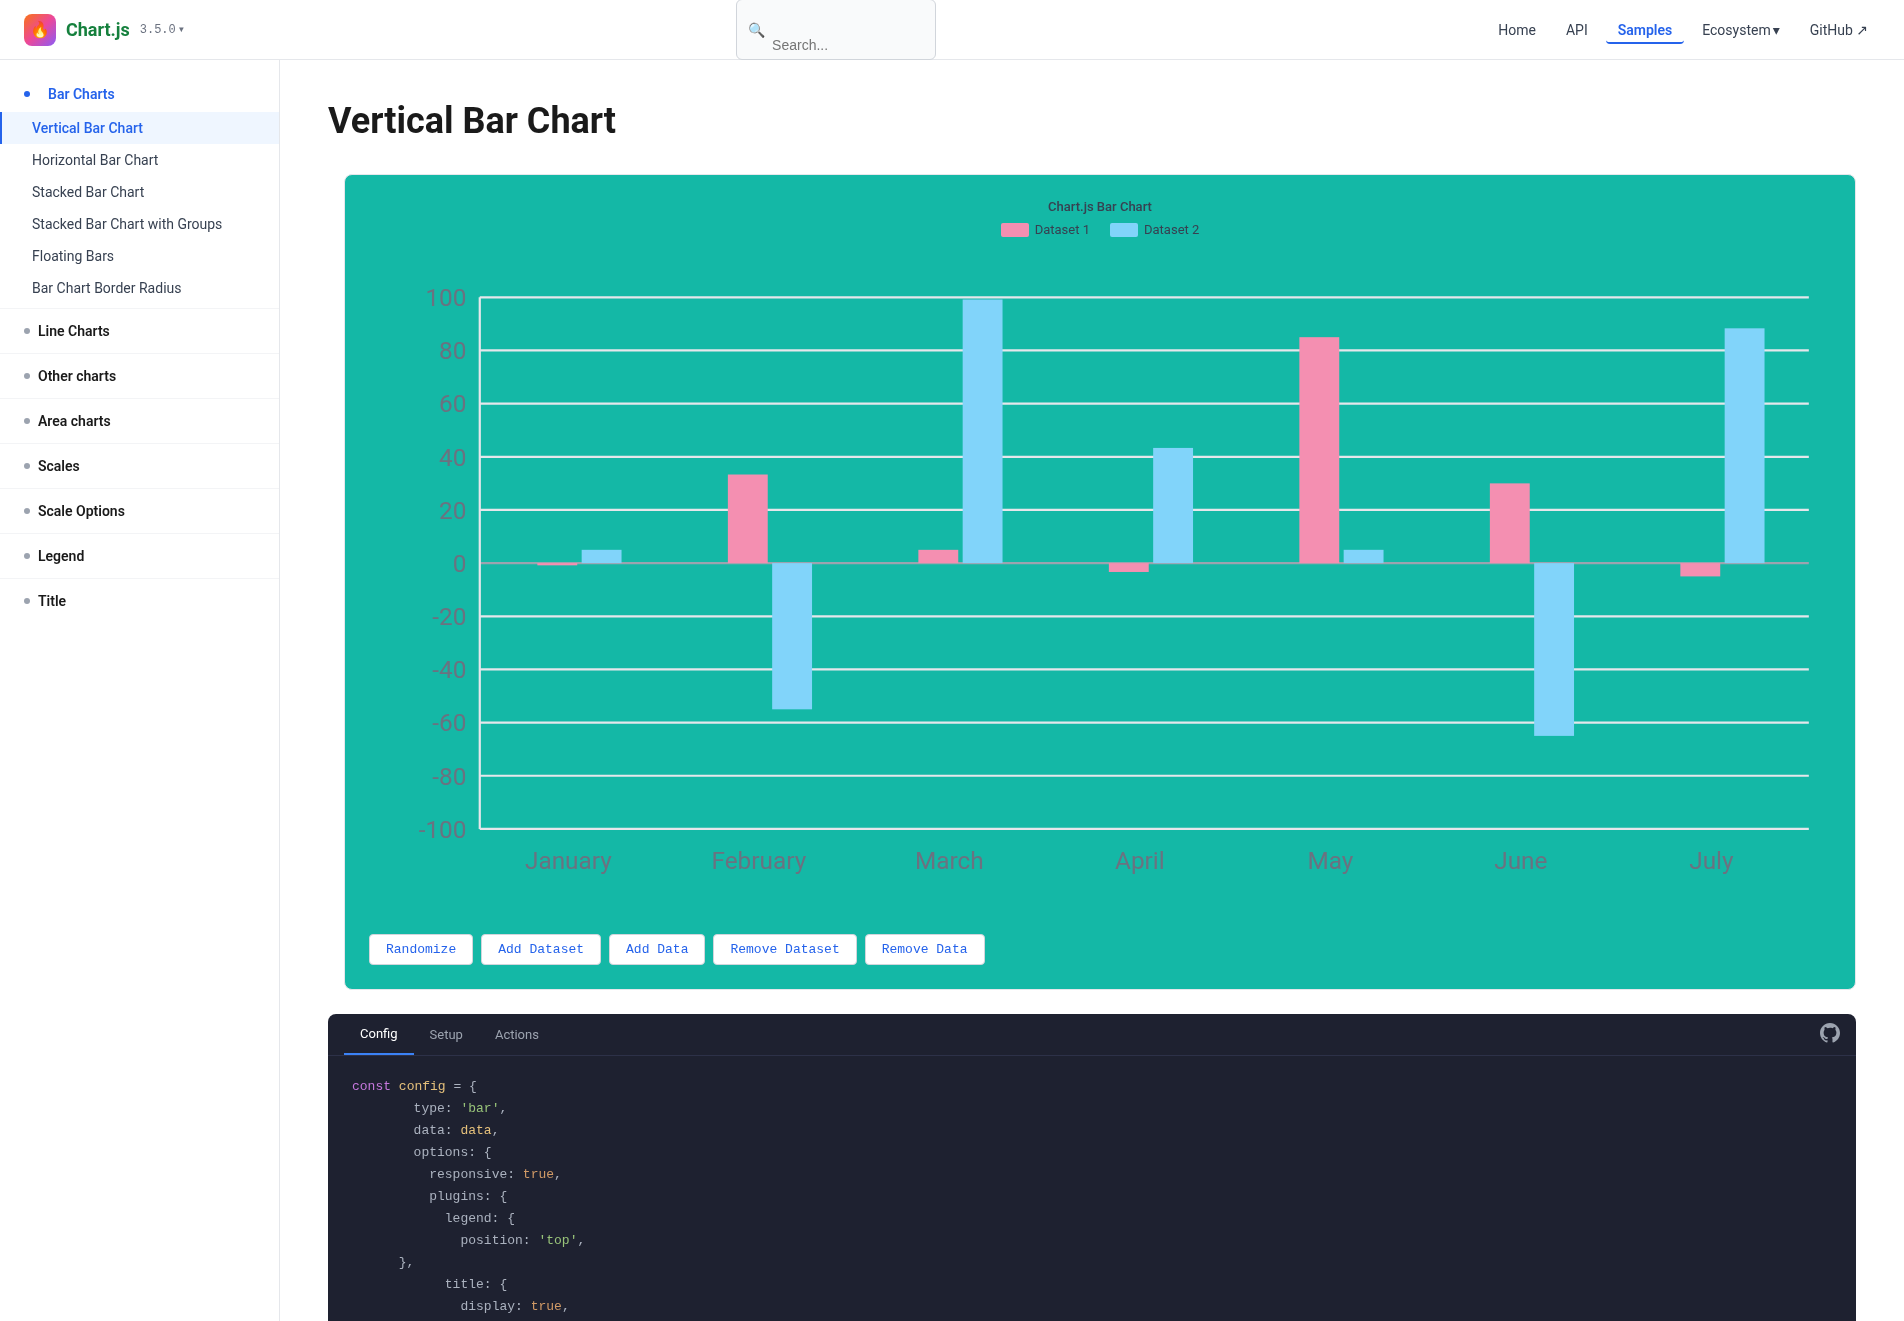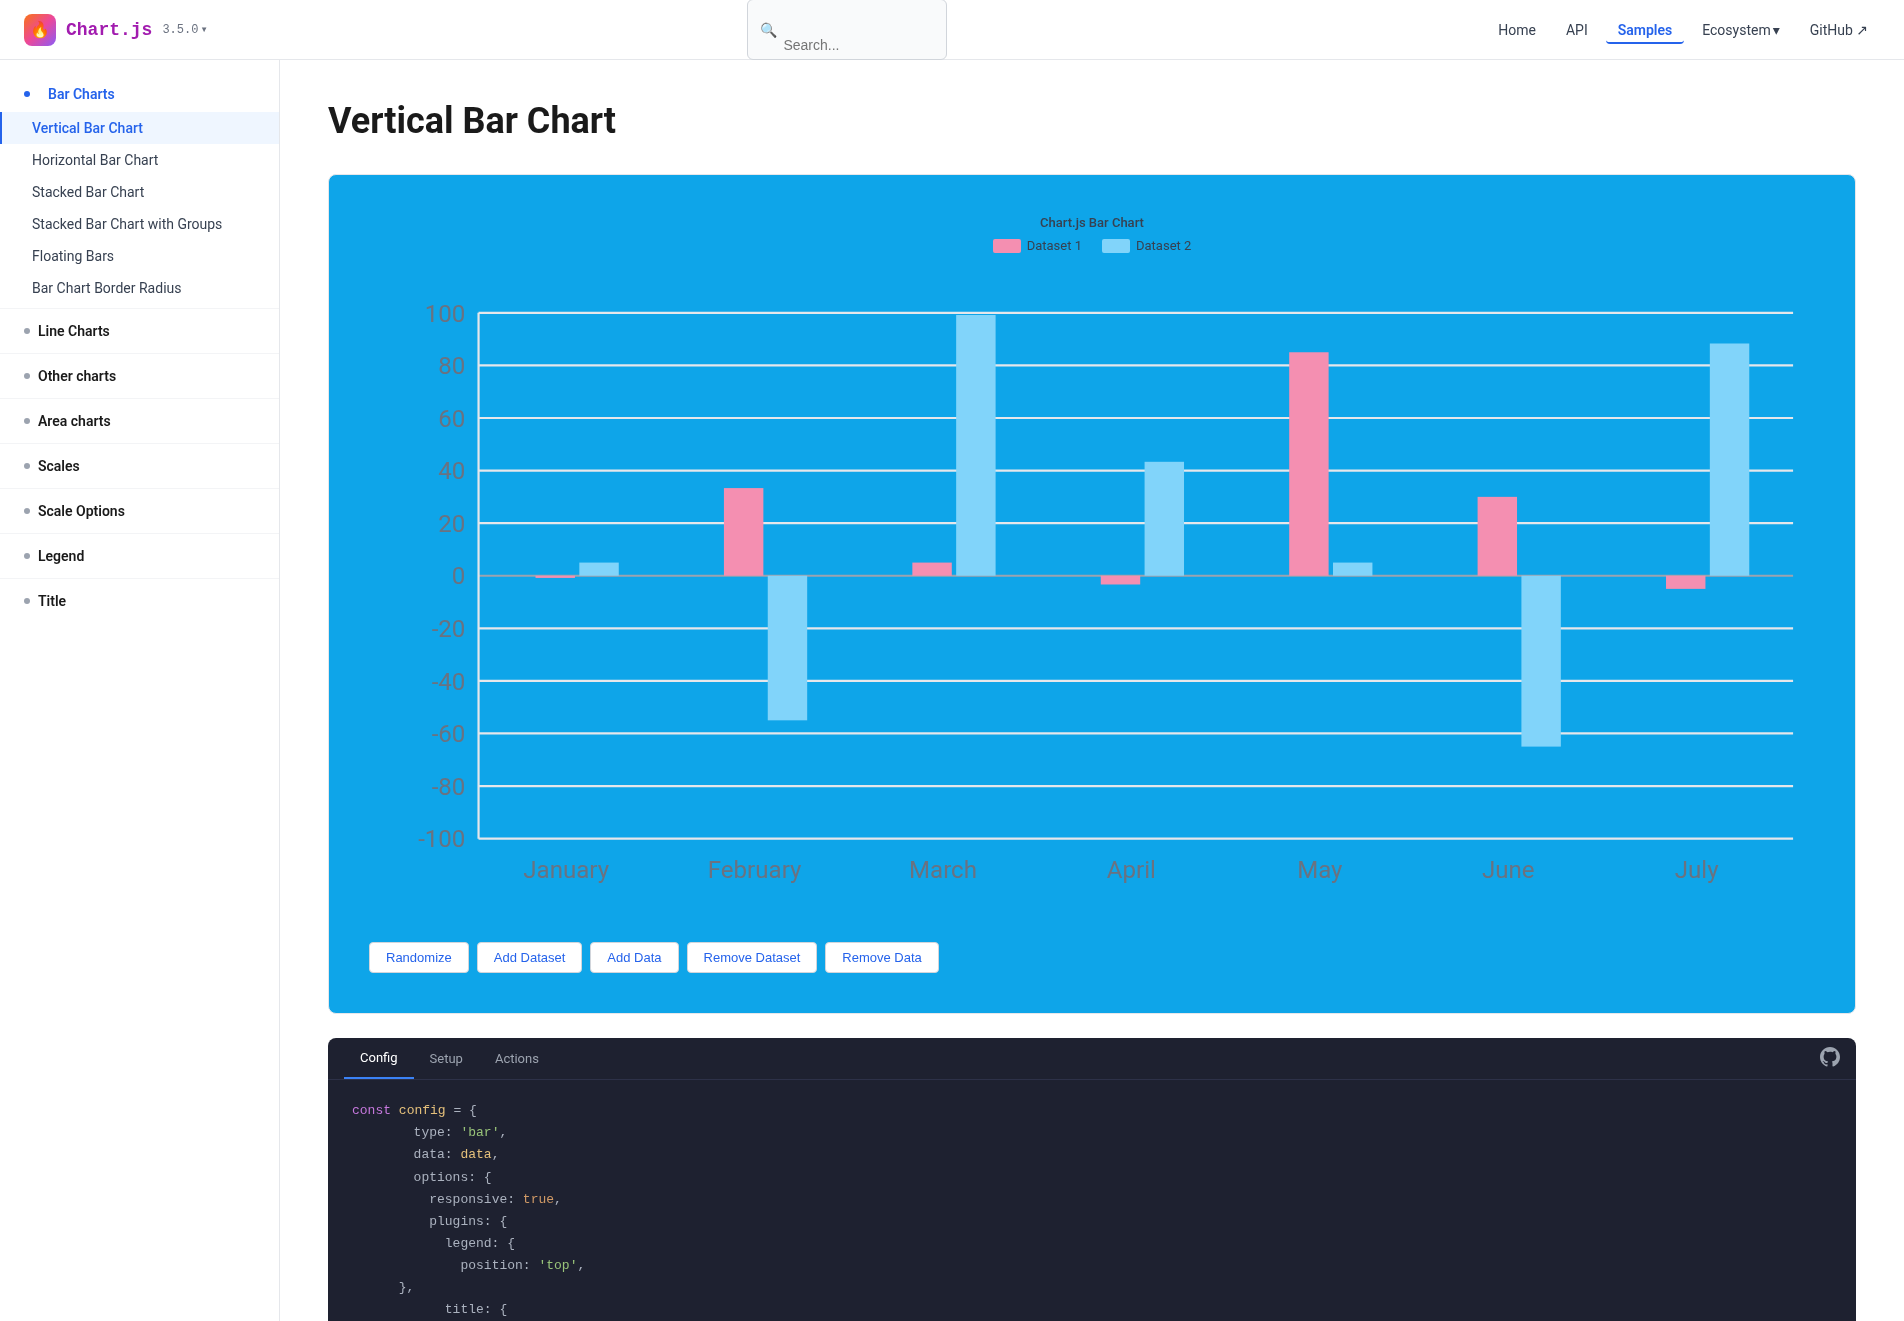--- a/index.html
+++ b/index.html
@@ -11,21 +11,21 @@
       padding: 0 24px; height: 60px; border-bottom: 1px solid #e5e7eb;
       position: sticky; top: 0; background: #fff; z-index: 100;
     }
     .header-left { display: flex; align-items: center; gap: 10px; }
     .logo-icon {
       width: 32px; height: 32px; border-radius: 8px;
       background: linear-gradient(135deg, #f97316, #ec4899, #8b5cf6);
       display: flex; align-items: center; justify-content: center;
       font-size: 16px;
     }
-    .logo-text { color: #a21caf; font-weight: 700; font-size: 18px; font-family: Liberation Mono, monospace; }
+    .logo-text { color: #15803d; font-weight: 700; font-size: 18px; }
     .version-badge {
       font-size: 12px; color: #6b7280; display: flex; align-items: center; gap: 2px; font-family: Liberation Mono, monospace;
     }
     .header-nav { display: flex; align-items: flex-start; gap: 6px; }
     .nav-link {
       padding: 6px 12px; font-size: 14px; color: #374151; text-decoration: none;
       border-radius: 4px; cursor: pointer;
     }
     .nav-link.active-underline {
       color: #2563eb; font-weight: 600;
@@ -68,42 +68,43 @@
       background: #eff6ff;
     }
     .sidebar-divider { height: 1px; background: #f3f4f6; margin: 4px 0; }
 
     
     .main { flex: 1; padding: 40px 48px; overflow-y: auto; }
     .page-title { font-size: 36px; font-weight: 700; color: #1a1a1a; margin-bottom: 32px; }
 
     
     .chart-container {
-      border: 1px solid #e5e7eb; border-radius: 8px; padding: 40px;
-      margin-bottom: 24px; background: #0ea5e9;
+      border: 1px solid #e5e7eb; border-radius: 8px; padding: 24px;
+      margin-bottom: 24px; background: #14b8a6; margin-left: 16px;
     }
     .chart-title-label {
       text-align: center; font-size: 13px; color: #374151; margin-bottom: 8px; font-weight: 500;
     }
     .chart-legend {
       display: flex; align-items: center; justify-content: center; gap: 20px;
       margin-bottom: 16px;
     }
     .legend-item { display: flex; align-items: flex-end; gap: 6px; font-size: 13px; color: #374151; }
     .legend-dot { width: 28px; height: 14px; border-radius: 2px; }
 
     
     .chart-svg-wrapper { position: relative; }
 
     
     .chart-actions { display: flex; gap: 8px; margin-top: 16px; flex-wrap: wrap; }
     .action-btn {
       padding: 7px 16px; border: 1px solid #d1d5db; border-radius: 4px;
       background: #fff; color: #2563eb; font-size: 13px; cursor: pointer;
       font-weight: 400;
+      font-family: Liberation Mono, monospace;
     }
 
     
     .code-block {
       background: #1e2130; border-radius: 8px; overflow: hidden;
     }
     .code-tabs {
       display: flex; align-items: center; padding: 0 16px;
       border-bottom: 1px solid #2d3148;
     }

